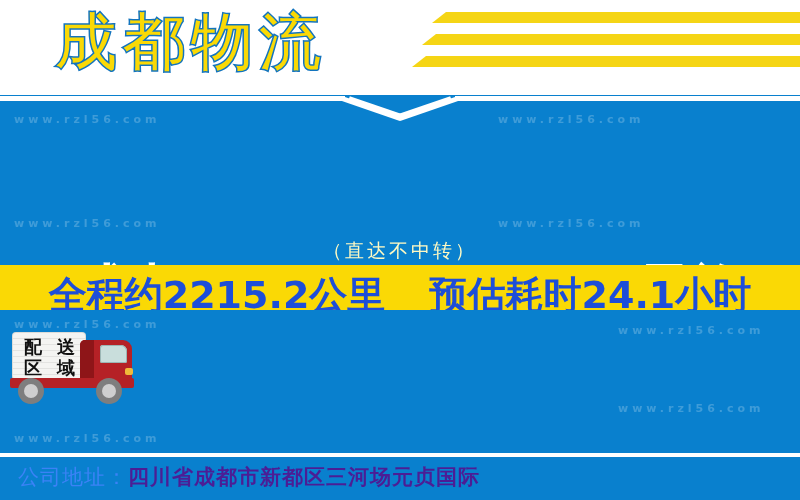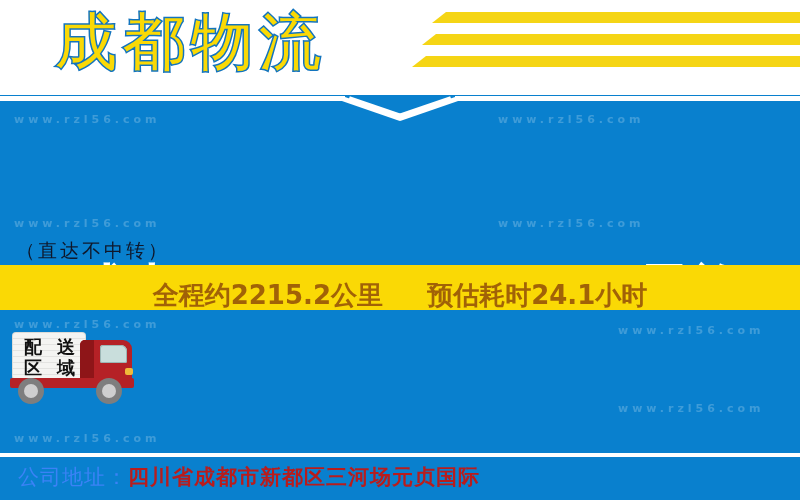--- a/index.html
+++ b/index.html
@@ -44,49 +44,49 @@
 
   .city{
     position:absolute;top:164px;
     font-size:58px;line-height:64px;font-weight:bold;color:#ffffff;
     letter-spacing:4px;white-space:nowrap;
   }
   .city.from{left:72px;}
   .city.to{left:505px;}
 
   .direct-note{
-    position:absolute;left:16px;right:0;top:143px;text-align:left;
-    font-size:19px;letter-spacing:3px;color:#0f172a;white-space:nowrap;
+    position:absolute;left:0;right:0;top:143px;text-align:center;
+    font-size:19px;letter-spacing:3px;color:#fef9c3;white-space:nowrap;
   }
 
   
   .infoband{position:absolute;left:0;top:265px;width:800px;height:45px;background:#FAD905;}
   .infoband .row{position:absolute;left:0;right:0;top:5px;text-align:center;white-space:nowrap;}
   .infoband .txt{
-    font-size:26px;font-weight:bold;color:#a16207;letter-spacing:0px;
-    display:inline-block;vertical-align:top;margin-top:8px;
+    font-size:38px;font-weight:bold;color:#1d4ed8;letter-spacing:0px;
+    display:inline-block;vertical-align:top;
   }
   .infoband .gap{display:inline-block;width:34px;}
 
   
   .lower{position:absolute;left:0;top:310px;width:800px;height:190px;background:#0980CE;overflow:hidden;}
 
   .region-text{
     position:absolute;left:170px;top:364px;
     font-size:21px;color:#ffffff;letter-spacing:2px;white-space:nowrap;
   }
 
   .divider{position:absolute;left:0;top:453px;width:800px;height:4px;background:#ffffff;}
 
   .addr{
     position:absolute;left:18px;top:463px;
     font-size:21px;letter-spacing:1px;white-space:nowrap;
   }
   .addr .lbl{color:#3b82f6;}
-  .addr .val{color:#b91c1c;font-weight:bold;}
+  .addr .val{color:#4c1d95;font-weight:bold;}
 
   
   .truck{position:absolute;left:8px;top:330px;width:140px;height:70px;}
   .truck .box{
     position:absolute;left:4px;top:2px;width:74px;height:48px;
     background:#f4f4f2;border-radius:4px;
     box-shadow:inset 0 0 0 1px #dcdcd8;
     background-image:repeating-linear-gradient(to bottom,rgba(0,0,0,0.07) 0 1px, rgba(0,0,0,0) 1px 6px);
   }
   .truck .boxtext{

